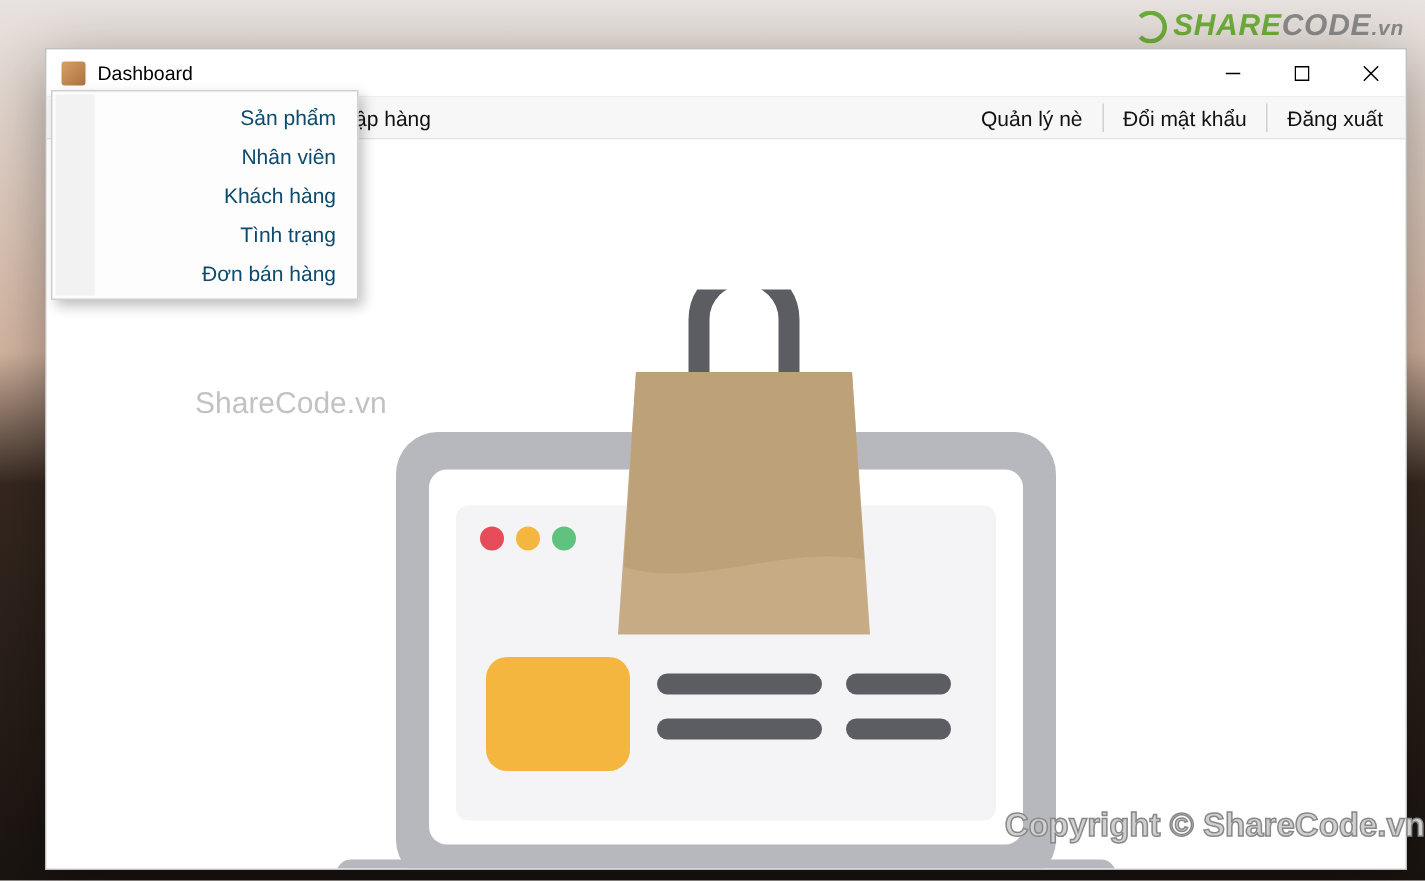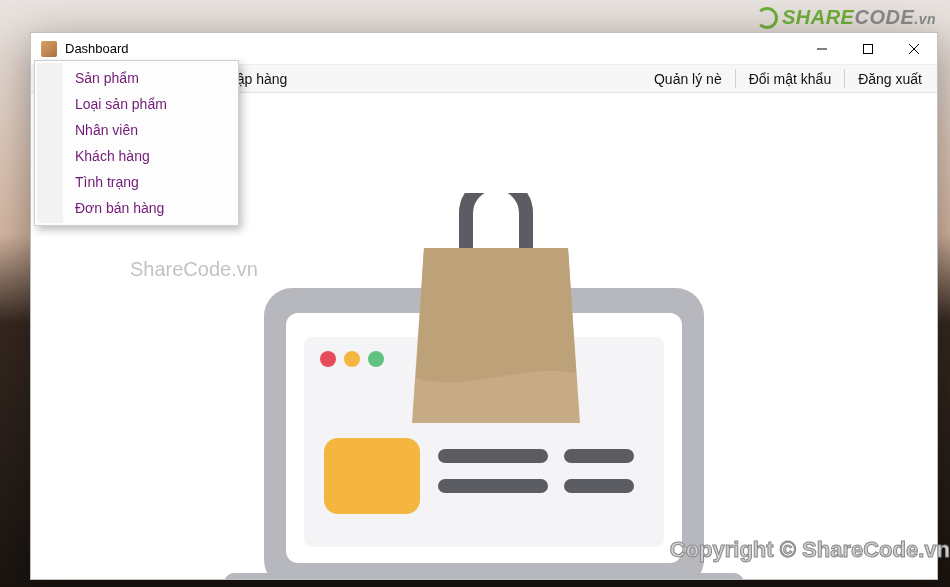--- a/index.html
+++ b/index.html
@@ -122,22 +122,23 @@
     padding: 4px 2px;
     z-index: 50;
   }
   .dropdown-left {
     position: absolute; left: 2px; top: 2px; bottom: 2px; width: 26px;
     background: #f2f2f2;
   }
   .dropdown-item {
     position: relative;
     padding: 5px 12px 5px 38px;
-    font-size: 14px; color: #701a75;
+    font-size: 14px; color: #0c4a6e;
     cursor: default;
+    text-align: right;
   }
 
   
   .content {
     flex: 1;
     position: relative;
     background: #ffffff;
     overflow: hidden;
   }
 
@@ -234,18 +235,17 @@
         <path d="M200 55 L344 55 L352 180 C300 170 240 200 192 185 Z" fill="#bda178"></path>
       </g>
     </svg>
   </div>
 
 </div>
 
 <div class="dropdown">
   <div class="dropdown-left"></div>
   <div class="dropdown-item"><span>Sản phẩm</span></div>
-  <div class="dropdown-item"><span>Loại sản phẩm</span></div>
   <div class="dropdown-item"><span>Nhân viên</span></div>
   <div class="dropdown-item"><span>Khách hàng</span></div>
   <div class="dropdown-item"><span>Tình trạng</span></div>
   <div class="dropdown-item"><span>Đơn bán hàng</span></div>
 </div>
 
 </body></html>

